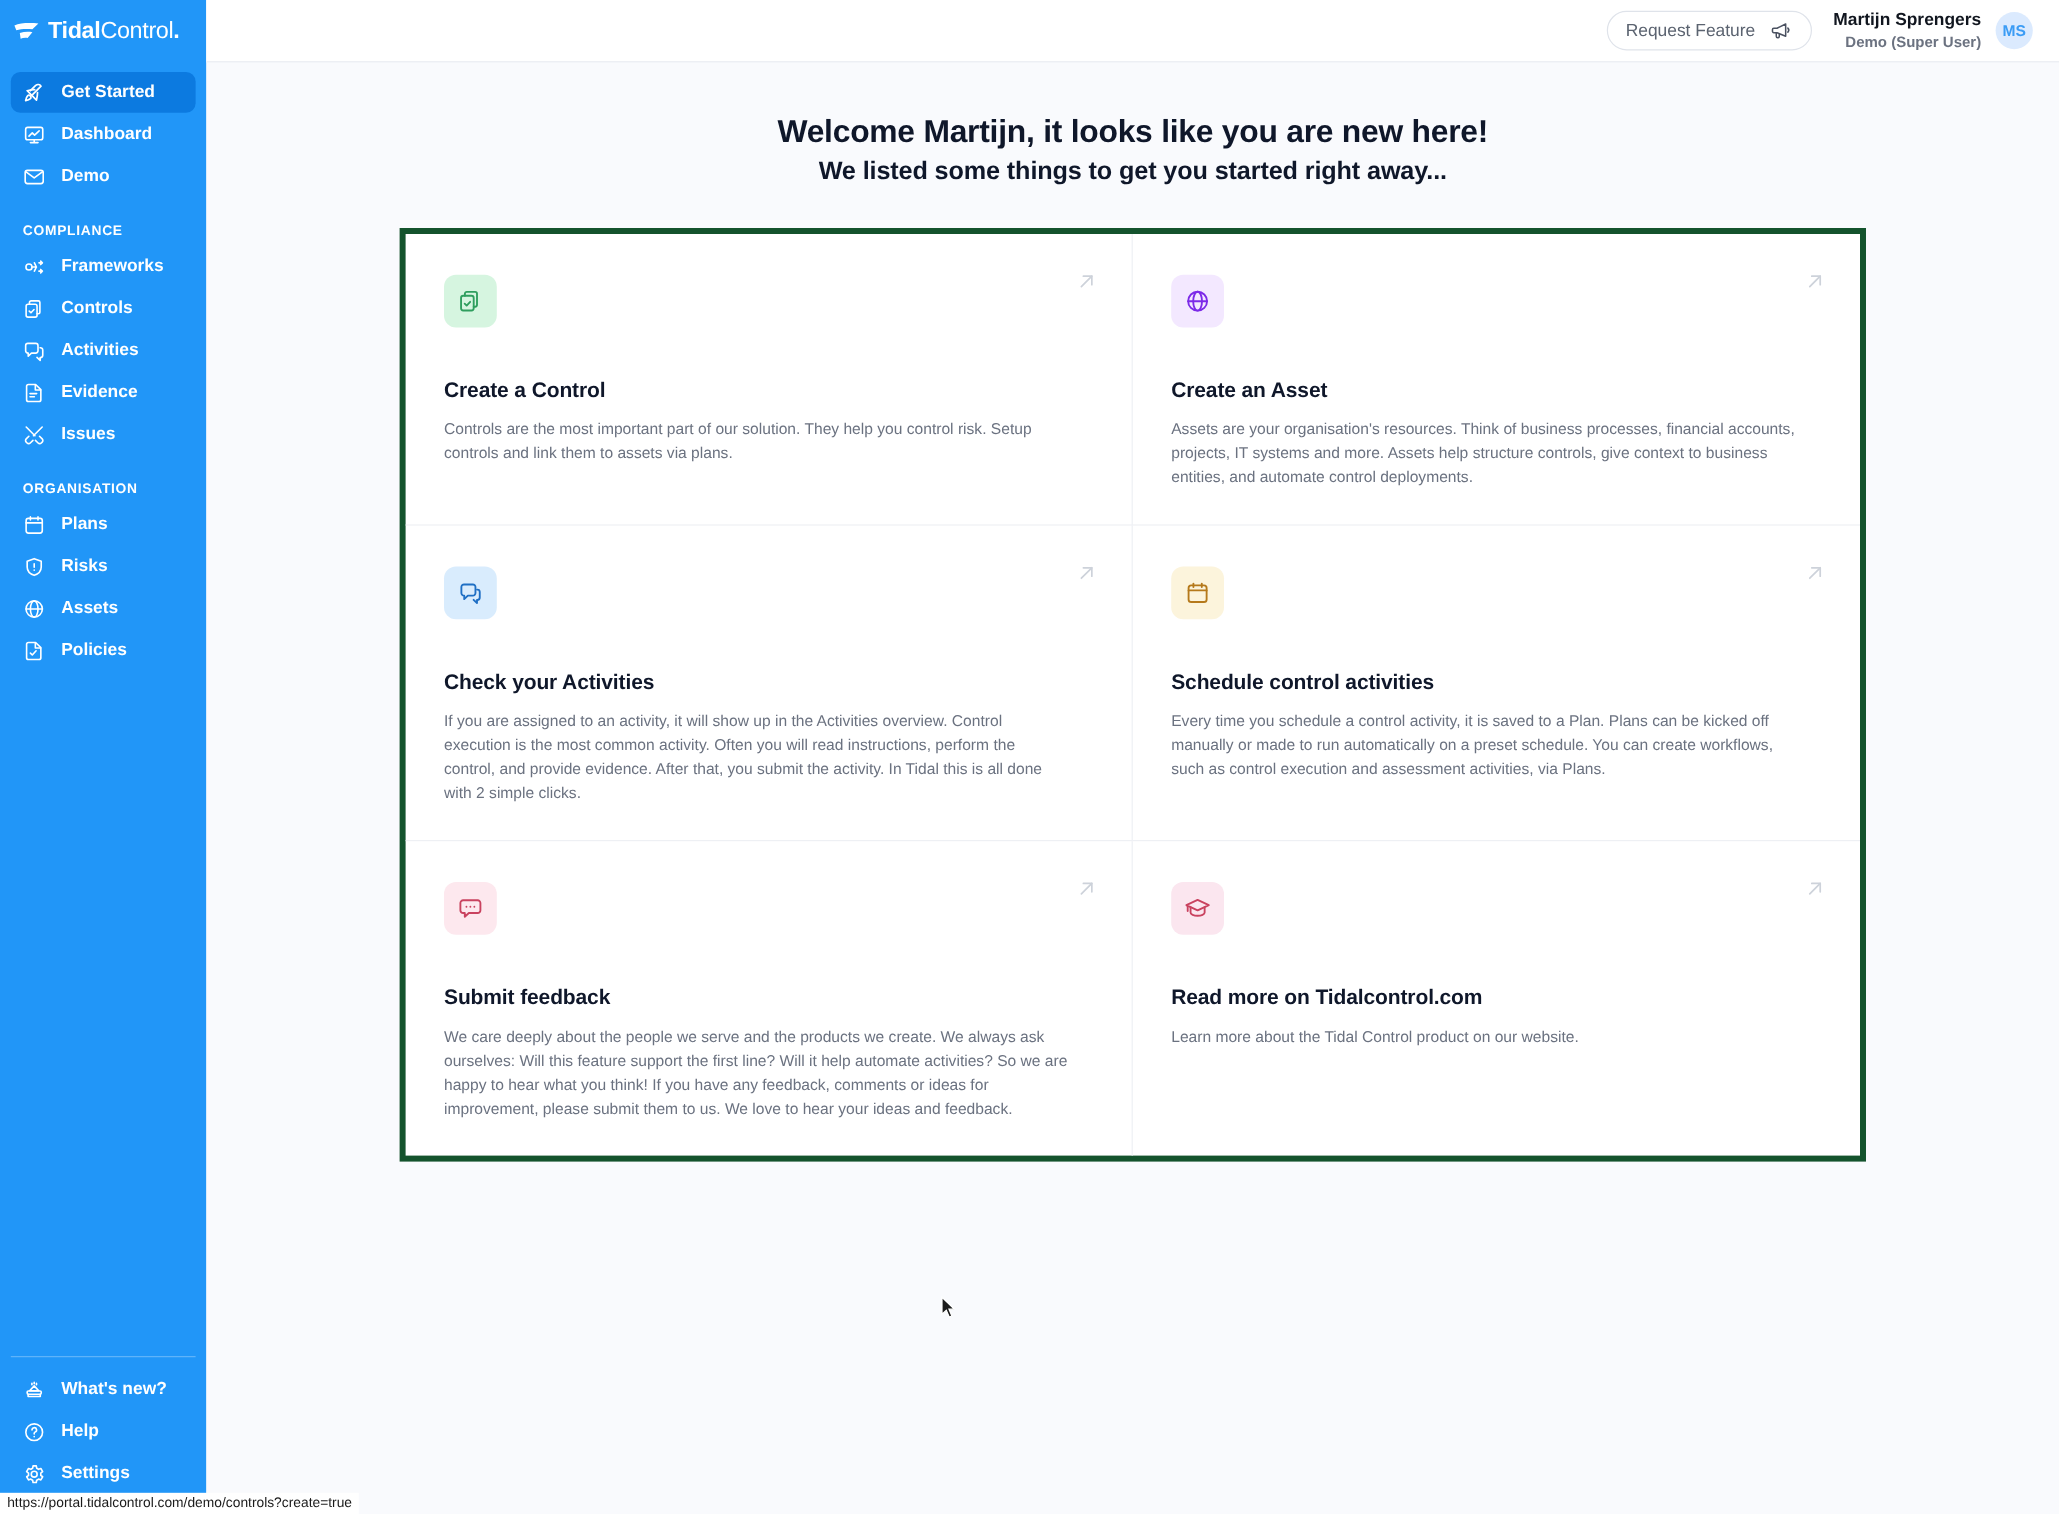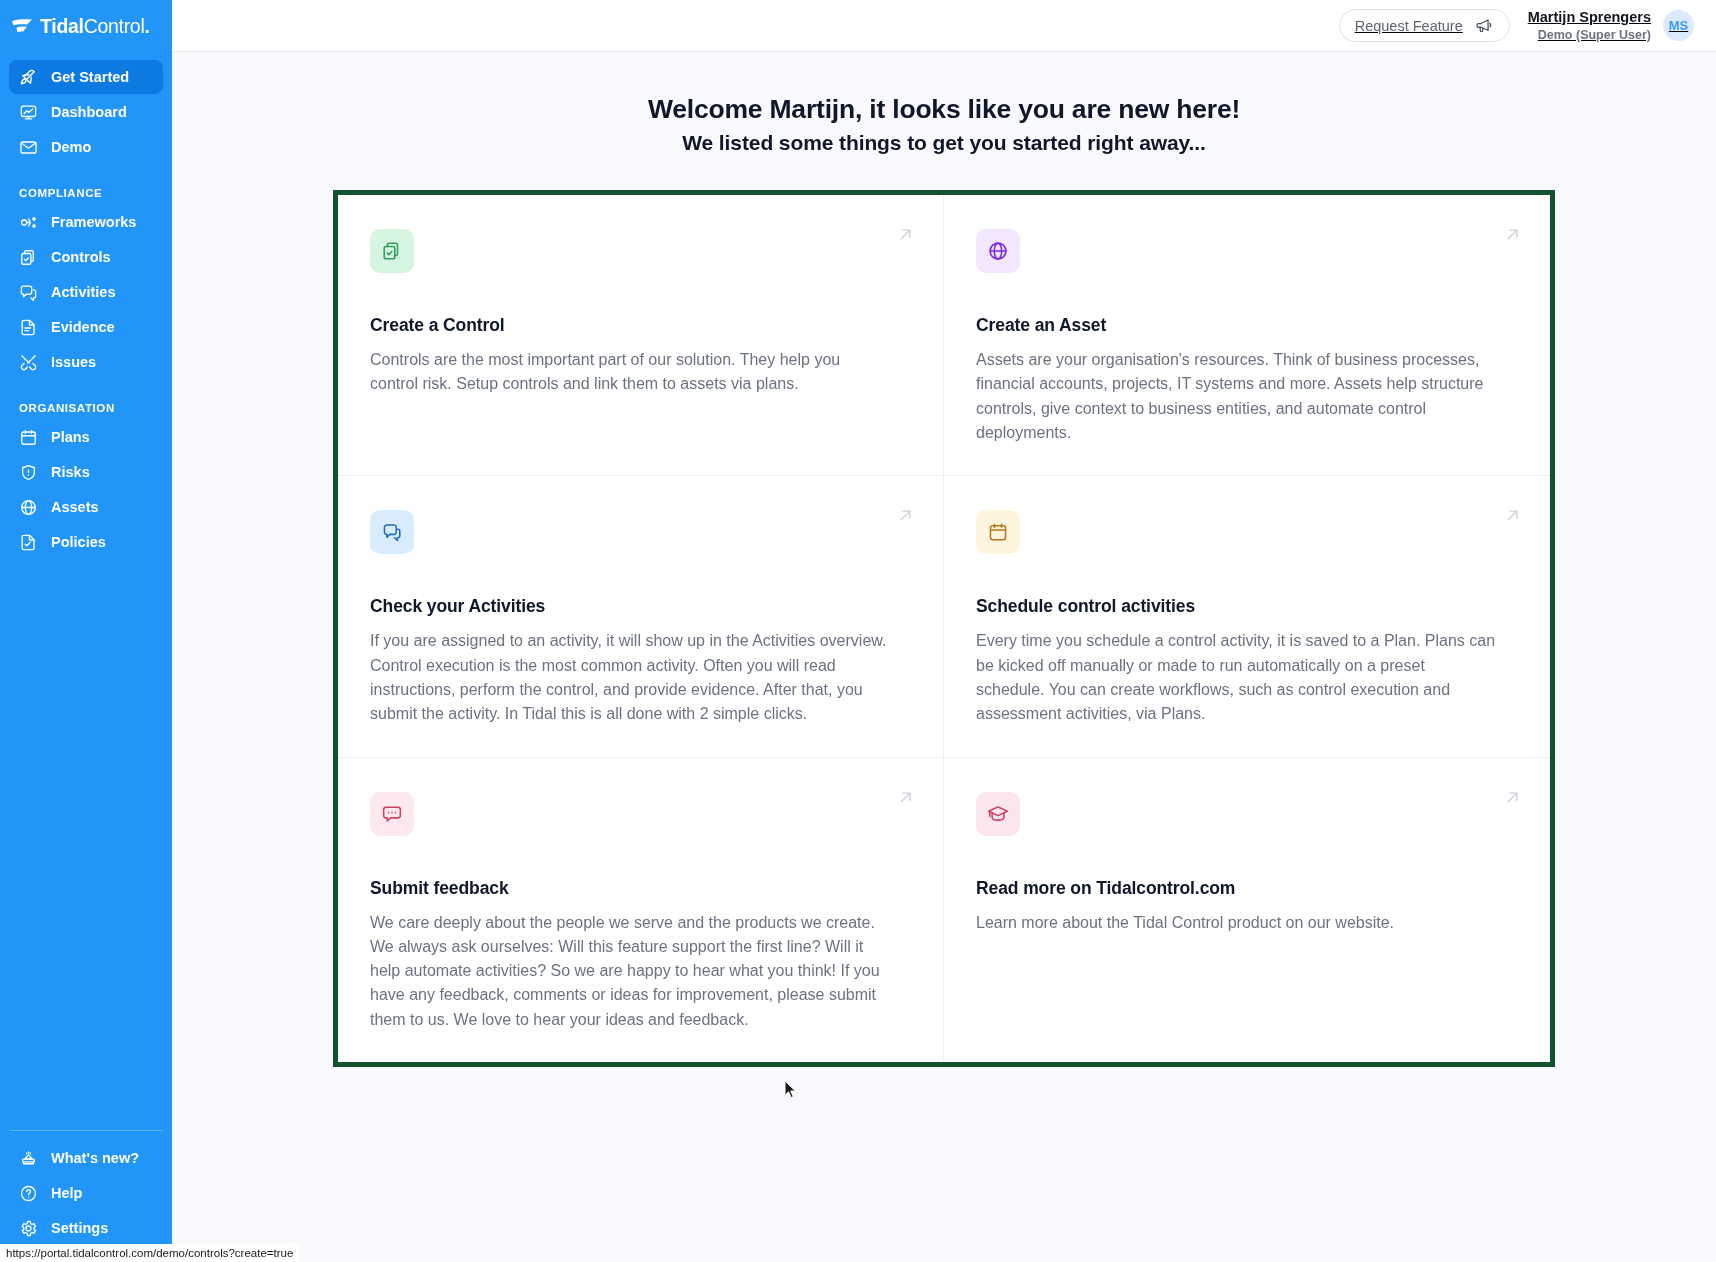--- a/index.html
+++ b/index.html
@@ -64,21 +64,21 @@
   
   .main {
     position: absolute; left: 172px; top: 0;
     width: 1544px; height: 1262px;
     background: #f9fafd;
   }
   .topbar {
     height: 52px; background: #ffffff;
     border-bottom: 1px solid #e9ecf2;
     display: flex; align-items: center; justify-content: flex-end;
-    padding-right: 22px; gap: 18px; text-decoration: underline;
+    padding-right: 22px; gap: 18px;
   }
   .request-feature {
     display: flex; align-items: center; gap: 12px;
     height: 33px; padding: 0 15px;
     border: 1px solid #dfe3ea; border-radius: 17px;
     background: #fff; cursor: pointer;
     font-size: 14.5px; color: #5b6370;
   }
   .user-block { display: flex; align-items: center; gap: 12px; }
   .user-text { text-align: right; line-height: 1.28; }
@@ -124,21 +124,21 @@
     display: flex; align-items: center; justify-content: center;
   }
   .card-icon svg { width: 22px; height: 22px; }
   .card-title {
     margin-top: 42px;
     font-size: 17.5px; font-weight: 700; color: #0f172a;
     letter-spacing: -0.1px;
   }
   .card-desc {
     margin-top: 12px;
-    font-size: 16px; line-height: 1.52; color: #6b7280;
+    font-size: 13px; line-height: 1.52; color: #6b7280;
     max-width: 520px;
   }
   .card-arrow {
     position: absolute; top: 30px; right: 28px;
     width: 19px; height: 19px; color: #cdd2da;
   }
 
   .statusbar {
     position: absolute; left: 0; bottom: 0;
     height: 18px; padding: 0 6px;

